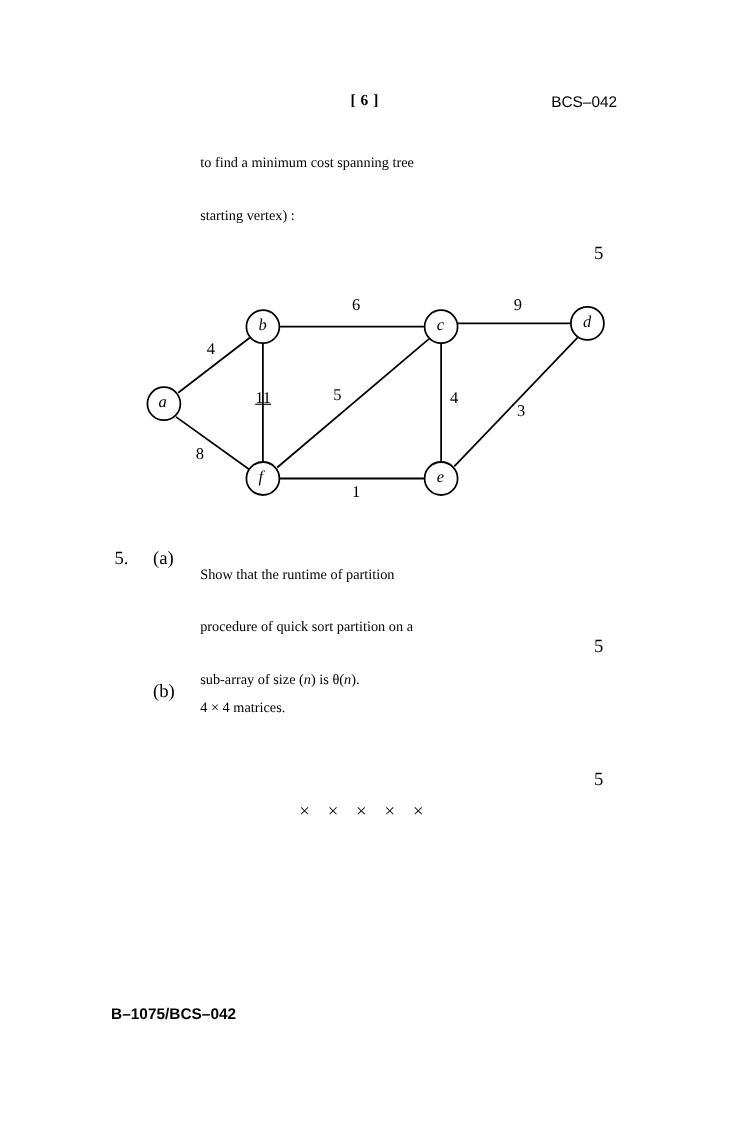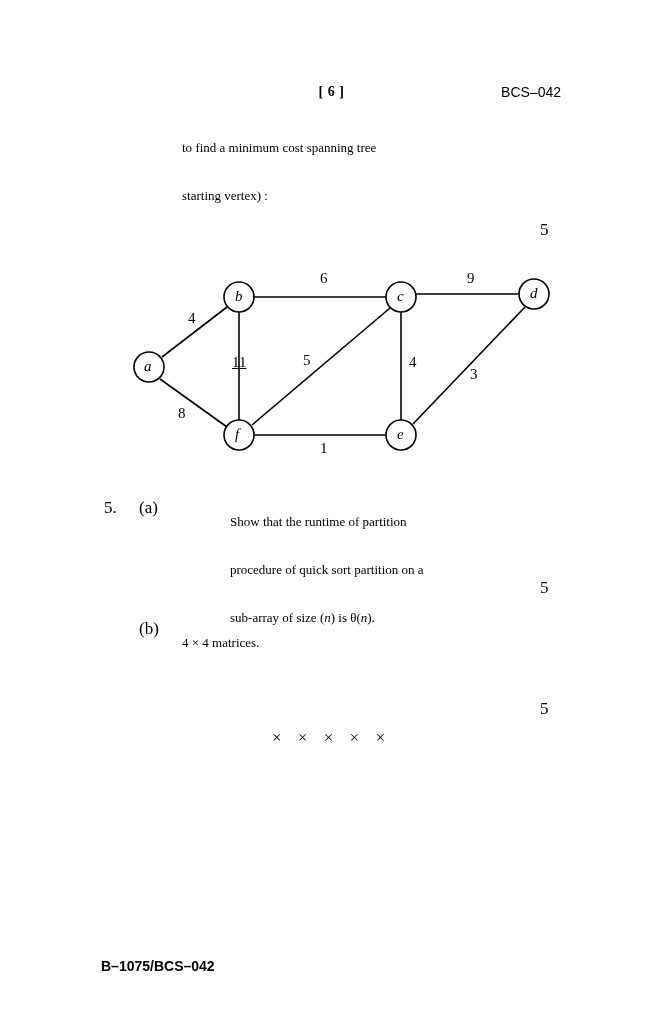--- a/index.html
+++ b/index.html
@@ -84,41 +84,40 @@
   .qnum {
     position: absolute;
     font-size: 17px;
   }
   .q5a-num { left: 104px; top: 498px; }
   .q5a-sub { left: 139px; top: 498px; }
   .q5a {
     left: 182px;
     top: 498px;
     width: 376px;
-    margin-left: 48px;
   }
   .q5b-sub { left: 139px; top: 619px; }
   .q5b {
     left: 182px;
     top: 619px;
     width: 376px;
   }
   .stars {
     position: absolute;
     left: 0;
     top: 728px;
     width: 663px;
     text-align: center;
     font-size: 17px;
     letter-spacing: 6px;
   }
   .footer {
     position: absolute;
     left: 101px;
-    top: 958px;
+    top: 913px;
     font-family: "Liberation Sans", sans-serif;
     font-weight: bold;
     font-size: 14px;
   }
   .ital { font-style: italic; }
   .node-label {
     font-family: "Liberation Serif", serif;
     font-style: italic;
     font-size: 15px;
   }

